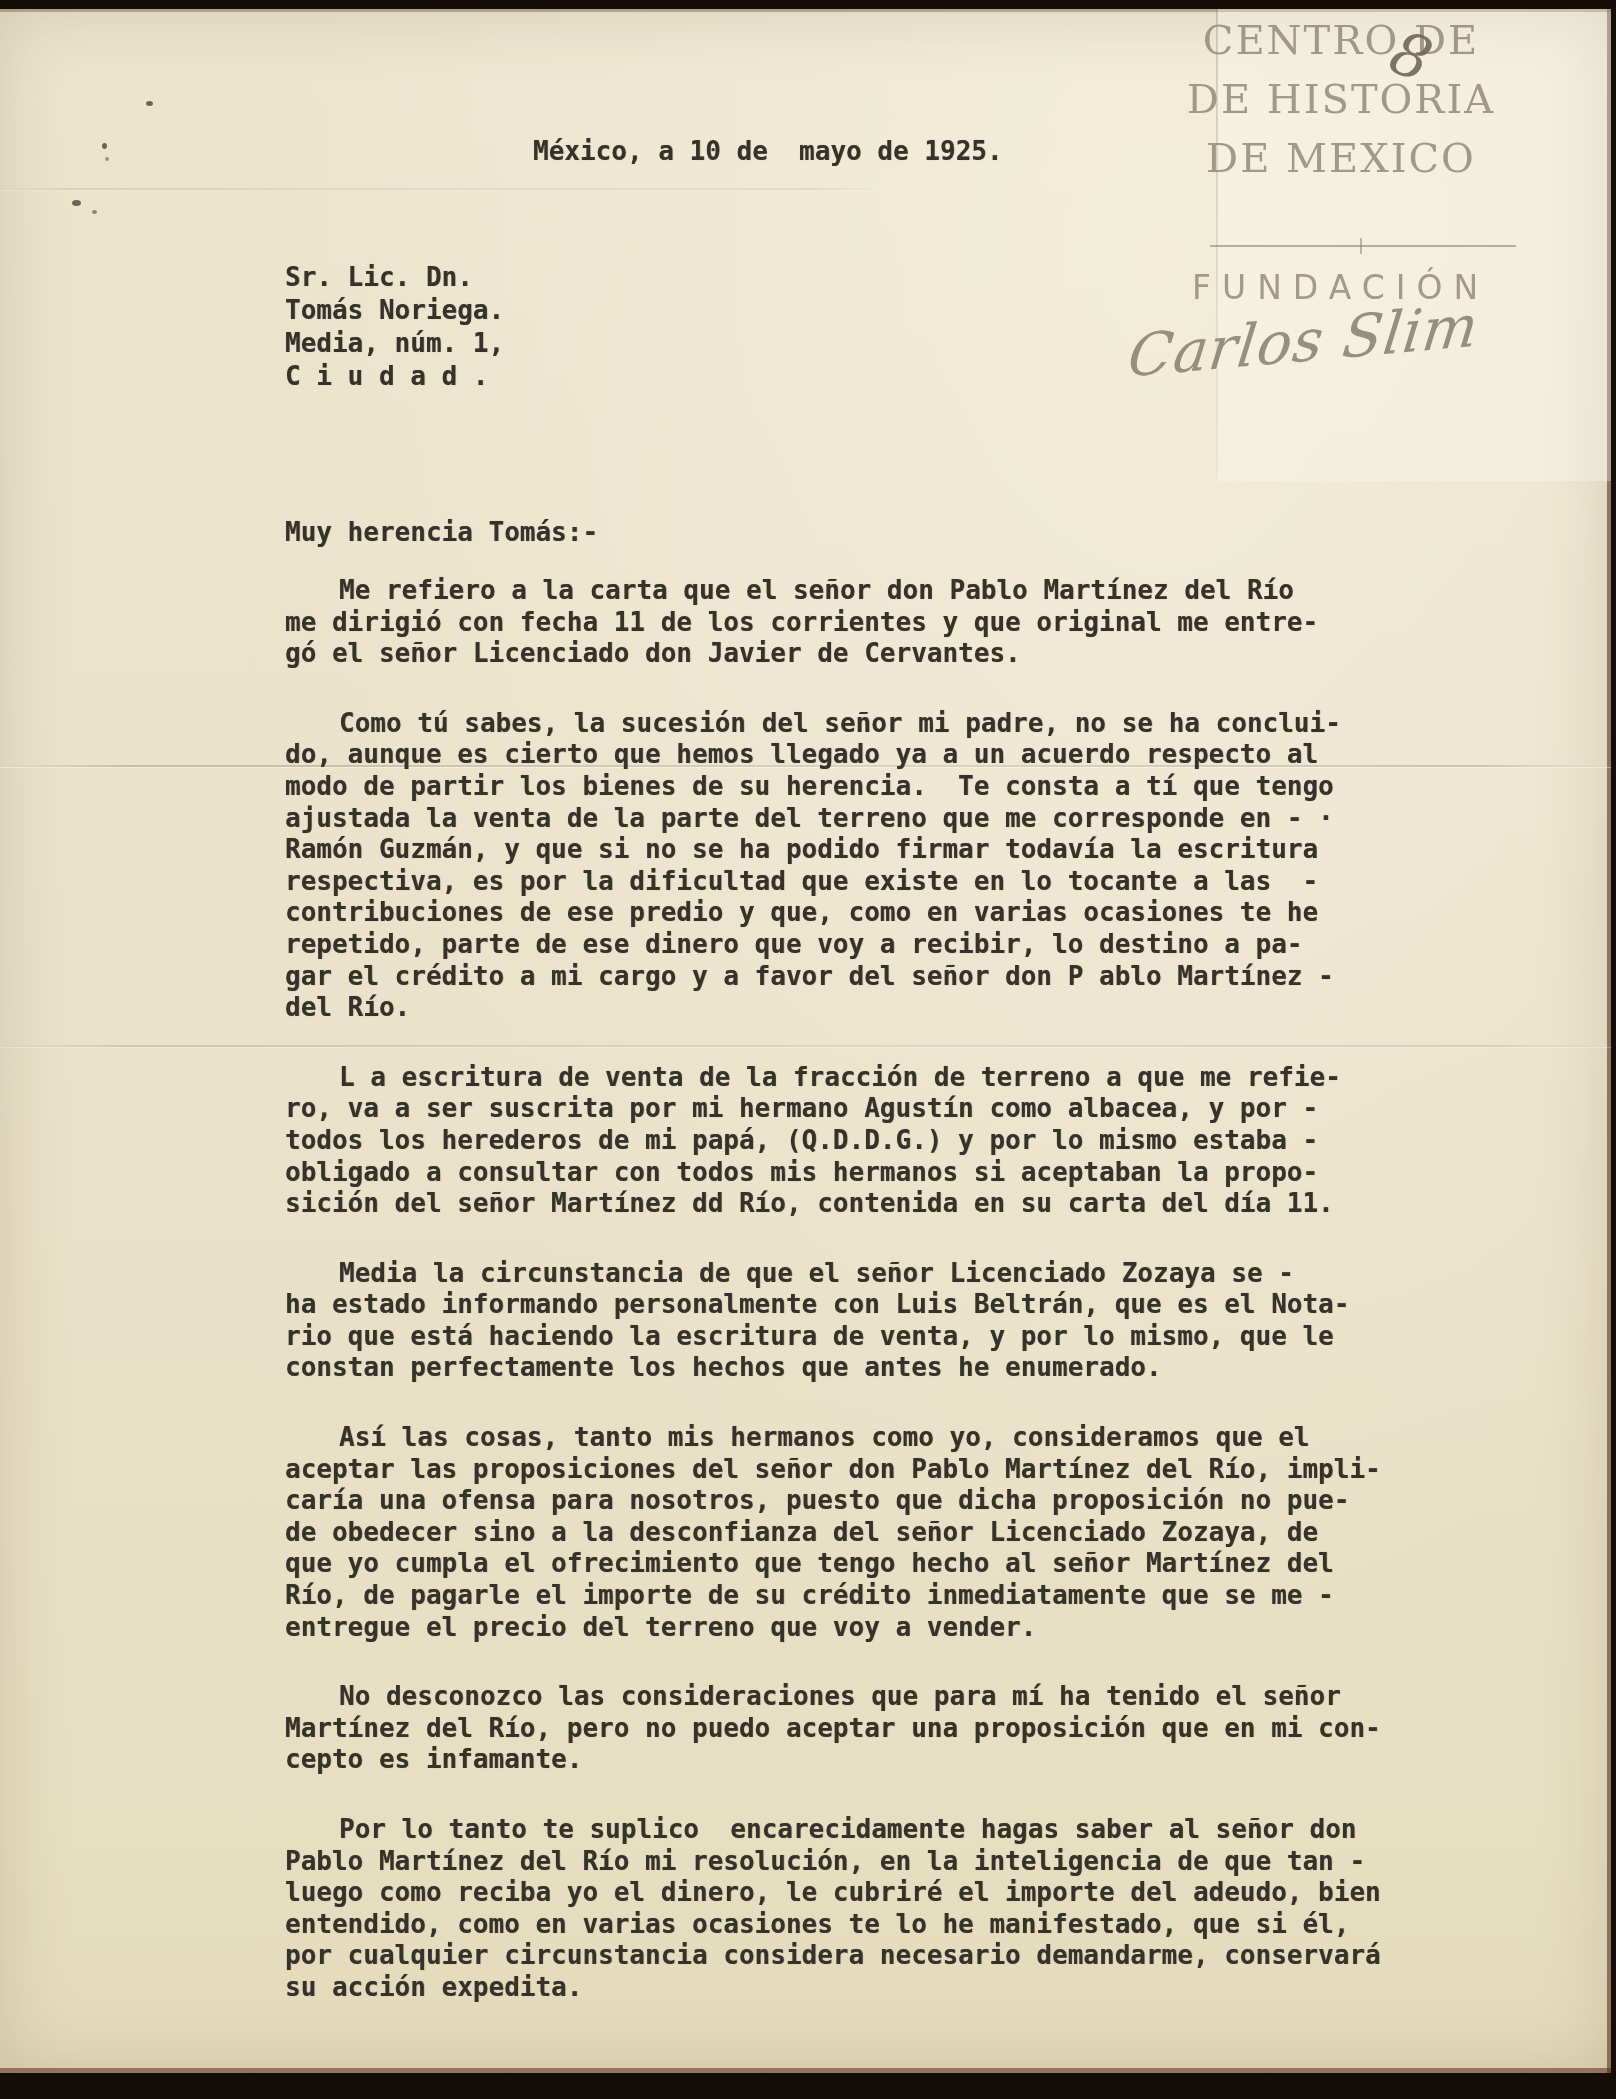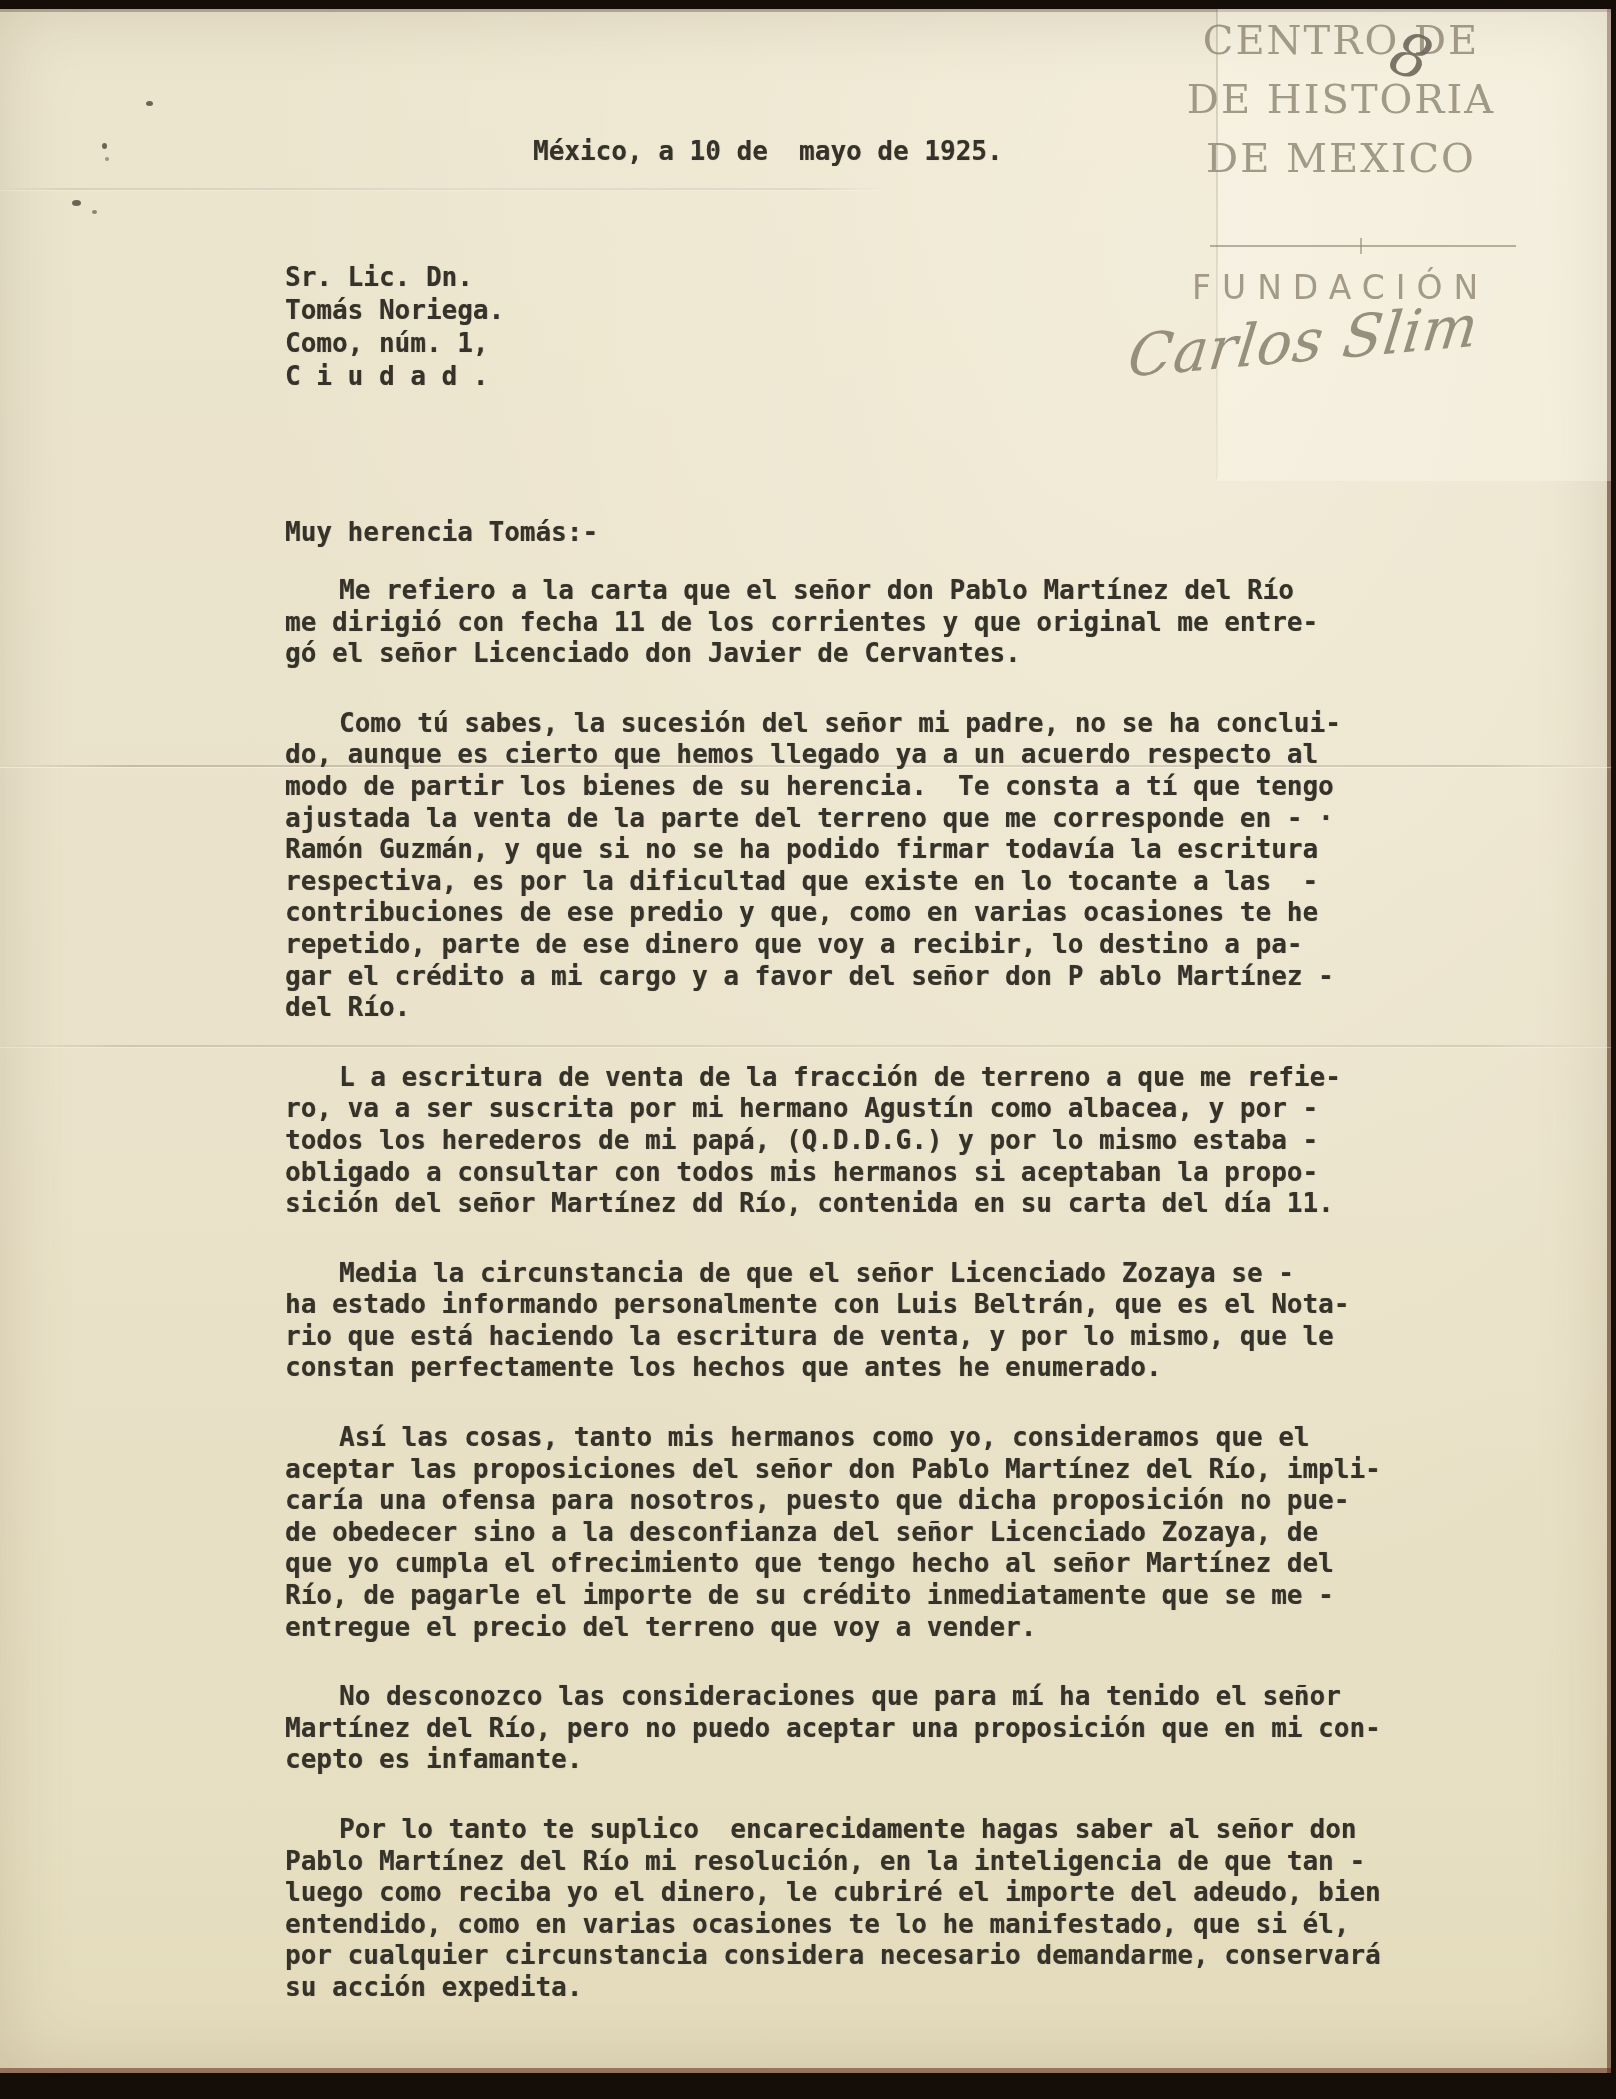--- a/index.html
+++ b/index.html
@@ -104,17 +104,17 @@
       <div class="wm-line">DE HISTORIA</div>
       <div class="wm-line">DE MEXICO</div>
     </div>
   <div class="wm-rule"></div>
   <div class="wm-tick"></div>
   <div class="wm-foundation">FUNDACIÓN</div>
   <div class="wm-signature">Carlos Slim</div>
   <div class="pencil-mark">8</div>
 
   <div class="typed dateline">México, a 10 de  mayo de 1925.</div>
-  <div class="typed recipient"><div class="line">Sr. Lic. Dn.</div><div class="line">Tomás Noriega.</div><div class="line">Como, núm. 1,</div><div class="line">C i u d a d .</div></div>
+  <div class="typed recipient"><div class="line">Sr. Lic. Dn.</div><div class="line">Tomás Noriega.</div><div class="line">Media, núm. 1,</div><div class="line">C i u d a d .</div></div>
   <div class="typed salutation">Muy herencia Tomás:-</div>
   <div class="typed body-text" id="paragraphs"><div class="para"><div class="line">Me refiero a la carta que el señor don Pablo Martínez del Río</div><div class="line">me dirigió con fecha 11 de los corrientes y que original me entre-</div><div class="line">gó el señor Licenciado don Javier de Cervantes.</div></div><div class="para"><div class="line">Como tú sabes, la sucesión del señor mi padre, no se ha conclui-</div><div class="line">do, aunque es cierto que hemos llegado ya a un acuerdo respecto al</div><div class="line">modo de partir los bienes de su herencia.  Te consta a tí que tengo</div><div class="line">ajustada la venta de la parte del terreno que me corresponde en - ·</div><div class="line">Ramón Guzmán, y que si no se ha podido firmar todavía la escritura</div><div class="line">respectiva, es por la dificultad que existe en lo tocante a las  -</div><div class="line">contribuciones de ese predio y que, como en varias ocasiones te he</div><div class="line">repetido, parte de ese dinero que voy a recibir, lo destino a pa-</div><div class="line">gar el crédito a mi cargo y a favor del señor don P ablo Martínez -</div><div class="line">del Río.</div></div><div class="para"><div class="line">L a escritura de venta de la fracción de terreno a que me refie-</div><div class="line">ro, va a ser suscrita por mi hermano Agustín como albacea, y por -</div><div class="line">todos los herederos de mi papá, (Q.D.D.G.) y por lo mismo estaba -</div><div class="line">obligado a consultar con todos mis hermanos si aceptaban la propo-</div><div class="line">sición del señor Martínez dd Río, contenida en su carta del día 11.</div></div><div class="para"><div class="line">Media la circunstancia de que el señor Licenciado Zozaya se -</div><div class="line">ha estado informando personalmente con Luis Beltrán, que es el Nota-</div><div class="line">rio que está haciendo la escritura de venta, y por lo mismo, que le</div><div class="line">constan perfectamente los hechos que antes he enumerado.</div></div><div class="para"><div class="line">Así las cosas, tanto mis hermanos como yo, consideramos que el</div><div class="line">aceptar las proposiciones del señor don Pablo Martínez del Río, impli-</div><div class="line">caría una ofensa para nosotros, puesto que dicha proposición no pue-</div><div class="line">de obedecer sino a la desconfianza del señor Licenciado Zozaya, de</div><div class="line">que yo cumpla el ofrecimiento que tengo hecho al señor Martínez del</div><div class="line">Río, de pagarle el importe de su crédito inmediatamente que se me -</div><div class="line">entregue el precio del terreno que voy a vender.</div></div><div class="para"><div class="line">No desconozco las consideraciones que para mí ha tenido el señor</div><div class="line">Martínez del Río, pero no puedo aceptar una proposición que en mi con-</div><div class="line">cepto es infamante.</div></div><div class="para"><div class="line">Por lo tanto te suplico  encarecidamente hagas saber al señor don</div><div class="line">Pablo Martínez del Río mi resolución, en la inteligencia de que tan -</div><div class="line">luego como reciba yo el dinero, le cubriré el importe del adeudo, bien</div><div class="line">entendido, como en varias ocasiones te lo he manifestado, que si él,</div><div class="line">por cualquier circunstancia considera necesario demandarme, conservará</div><div class="line">su acción expedita.</div></div></div>
 
 </div>
 
 </body></html>

